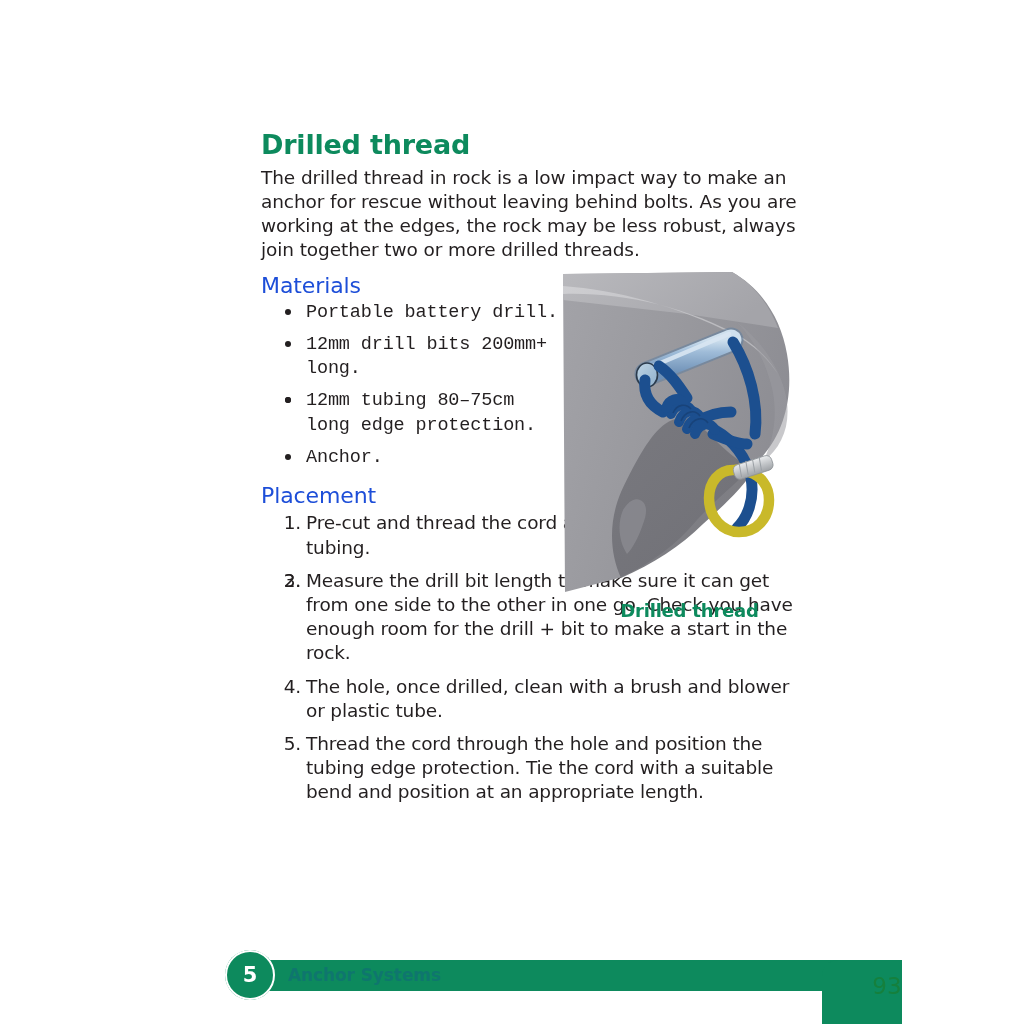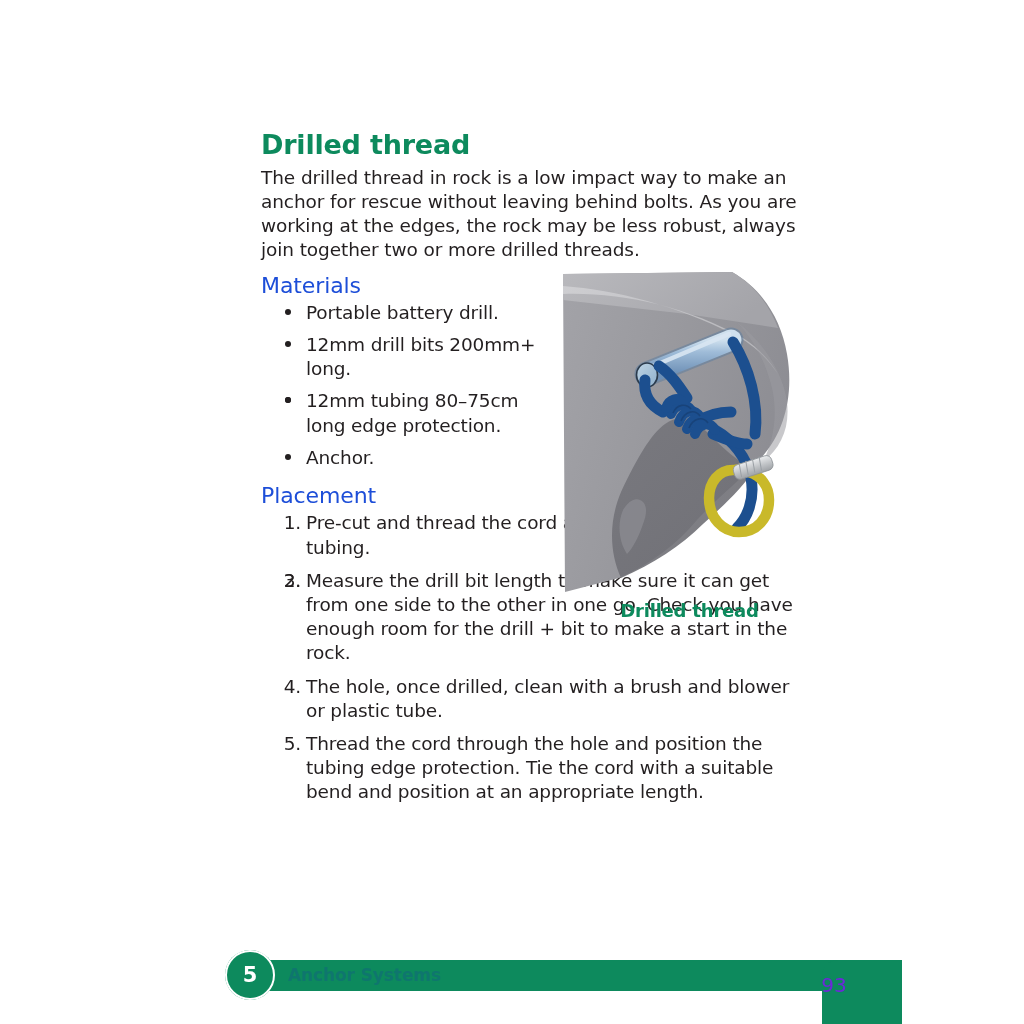--- a/index.html
+++ b/index.html
@@ -58,20 +58,21 @@
     letter-spacing: -0.1px;
   }
   .h2.placement { margin-top: 13px; }
 
   
   ul.materials {
     list-style: none;
     margin: 0;
     padding: 0;
     width: 300px;
+    font-family: Liberation Mono, monospace;
   }
   ul.materials > li {
     position: relative;
     padding-left: 45px;
     font-size: 18.5px;
     line-height: 24.2px;
     margin-bottom: 8px;
     letter-spacing: -0.15px;
   }
   ul.materials > li .bullet {
@@ -183,26 +184,26 @@
     position: absolute;
     left: 795px;
     top: 960px;
     width: 80px;
     height: 64px;
     background: #0d8a5d;
     border-top-left-radius: 16px;
   }
   .footer-pagenum {
     position: absolute;
-    left: 767px;
+    left: 820px;
     top: 975px;
     width: 80px;
     text-align: center;
-    font-size: 20px;
-    color: #6d28d9;
+    font-size: 23px;
+    color: #15803d;
     line-height: 1;
   }
 </style>
 </head>
 <body>
 
 <div class="page">
 
   <div class="content">
 

